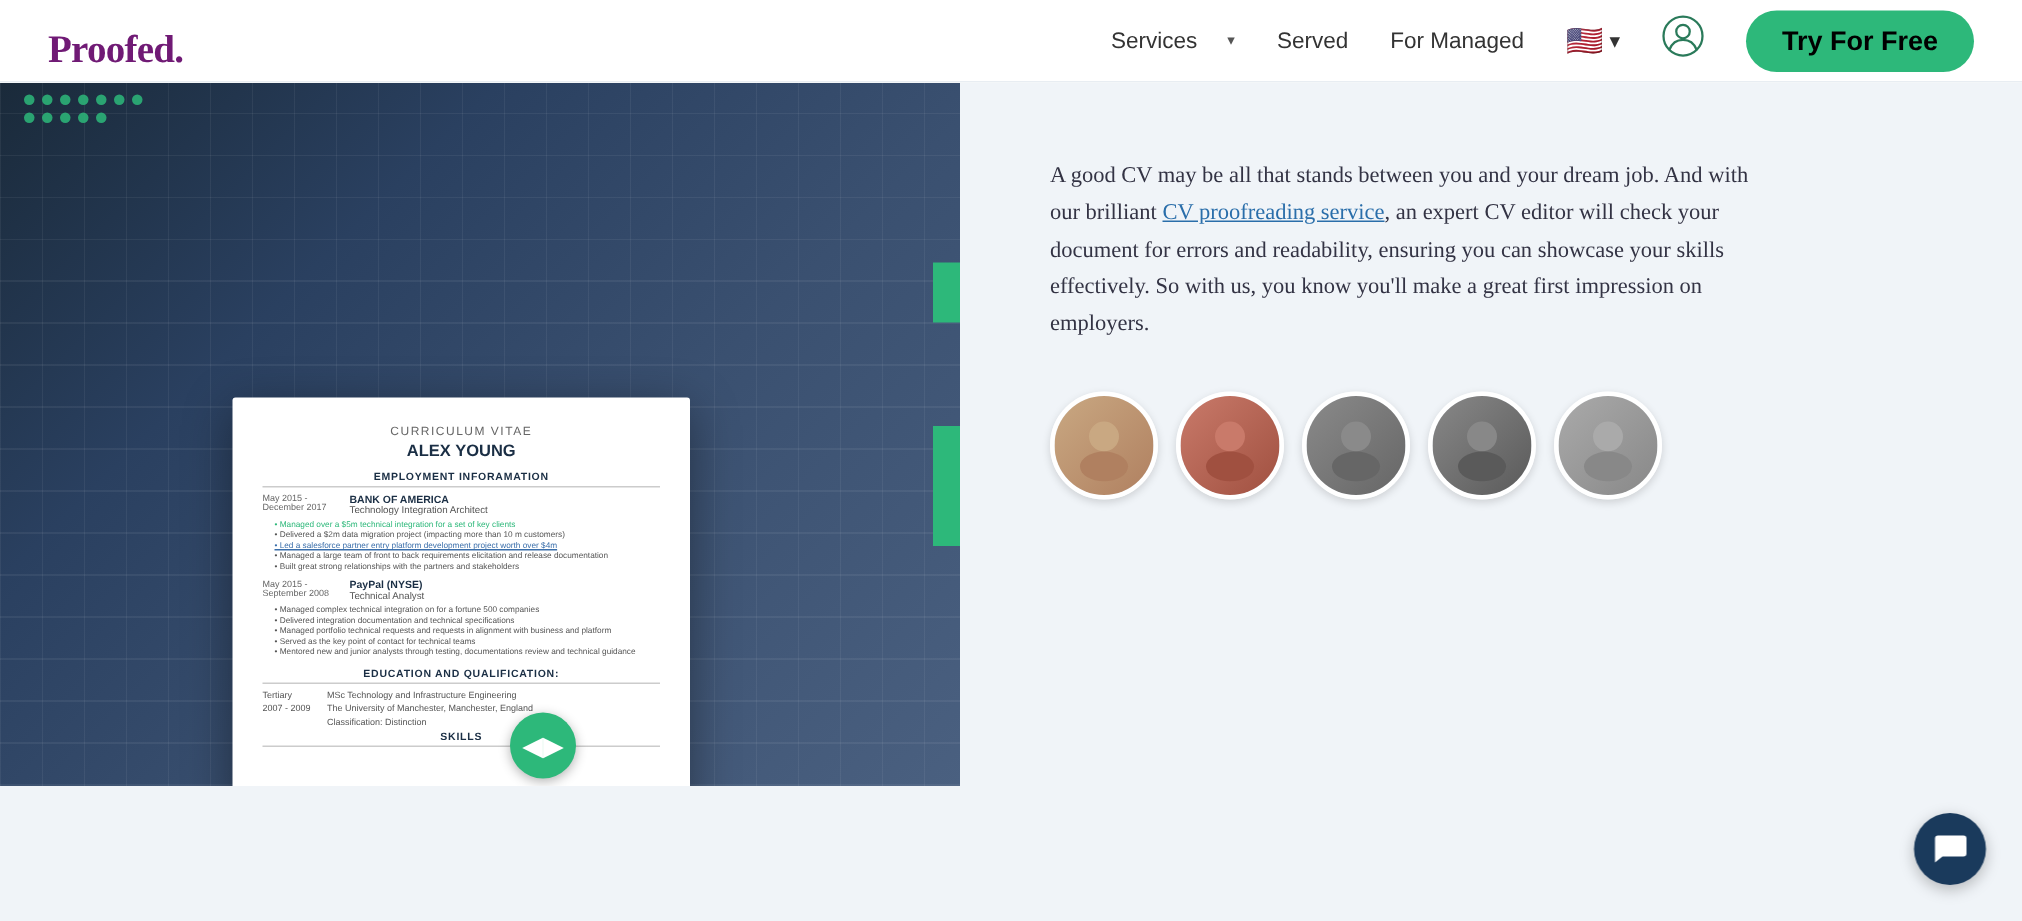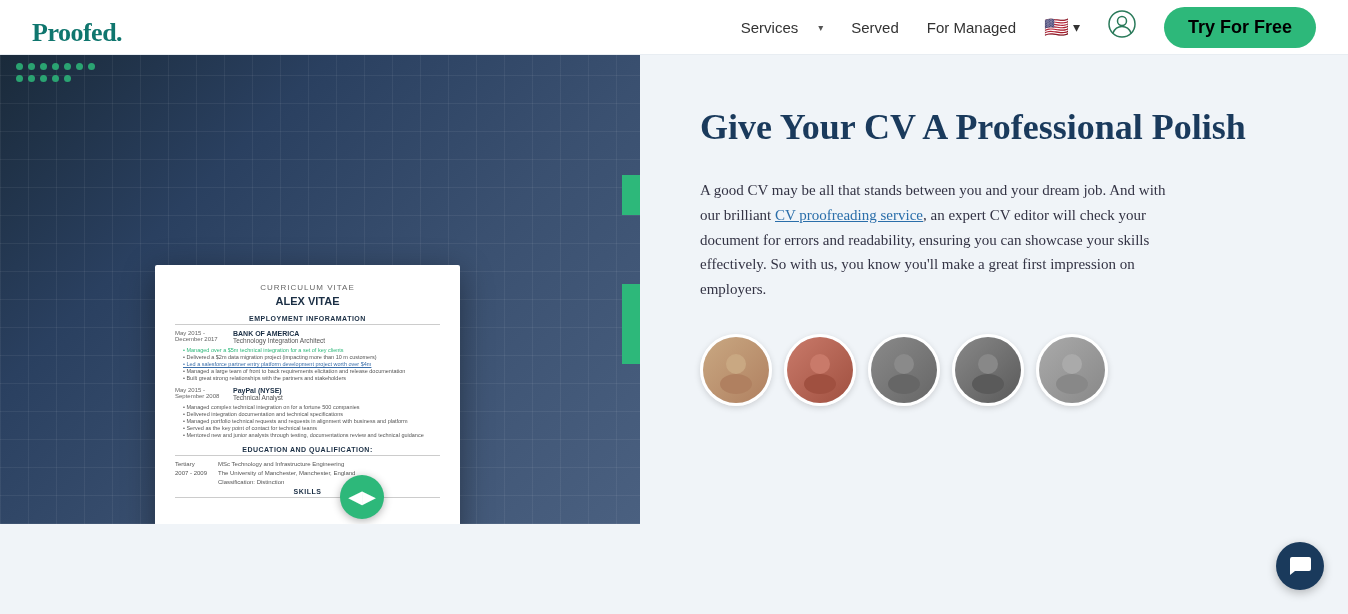--- a/index.html
+++ b/index.html
@@ -7,21 +7,21 @@
 
     
     nav {
       position: fixed; top: 0; left: 0; right: 0; height: 55px;
       background: #fff; display: flex; align-items: center;
       justify-content: space-between; padding: 0 32px;
       z-index: 100; border-bottom: 1px solid #e8edf2;
     }
     .nav-logo {
       font-family: 'Georgia', serif; font-size: 26px; font-weight: 700;
-      color: #0f766e; letter-spacing: -0.5px; margin-top: 11px;
+      color: #701a75; letter-spacing: -0.5px; margin-top: 11px;
     }
     .nav-right { display: flex; align-items: center; gap: 28px; }
     .nav-link {
       font-family: sans-serif; font-size: 15px; color: #333;
       cursor: pointer; display: flex; align-items: center; gap: 20px;
       text-decoration: none;
     }
     .nav-link .chevron { font-size: 10px; color: #555; }
     .nav-flag {
       display: flex; align-items: center; gap: 4px;
@@ -216,21 +216,21 @@
         <div class="teal-dot"></div>
           <div class="teal-dot"></div>
           <div class="teal-dot"></div>
       </div>
       <div class="green-bar"></div>
       <div class="green-bar2"></div>
     </div>
 
     <div class="cv-card">
       <div class="cv-title">CURRICULUM VITAE</div>
-      <div class="cv-name">ALEX VITAE</div>
+      <div class="cv-name">ALEX YOUNG</div>
       <div class="cv-section-title">EMPLOYMENT INFORAMATION</div>
 
       <div class="cv-job-header">
         <div class="cv-date">May 2015 -<br>December 2017</div>
         <div class="cv-job-info">
           <div class="cv-company">BANK OF AMERICA</div>
           <div class="cv-role">Technology Integration Architect</div>
         </div>
       </div>
       <div class="cv-bullet green">• Managed over a $5m technical integration for a set of key clients</div>
@@ -272,21 +272,20 @@
 
       <div class="cv-skills-title">SKILLS</div>
     </div>
 
     <div class="play-btn">
       <span class="play-btn-inner">◀▶</span>
     </div>
   </div>
 
   <div class="right-panel">
-    <h1 class="hero-title">Give Your CV A Professional Polish</h1>
     <p class="hero-body">
       A good CV may be all that stands between you and your dream job. And with our brilliant
       <a>CV proofreading service</a>,
       an expert CV editor will check your document for errors and readability, ensuring you can showcase your skills effectively.
       So with us, you know you'll make a great first impression on employers.
     </p>
 
     <div class="avatars-row">
       <div class="avatar">
         <div class="avatar-img av1">

